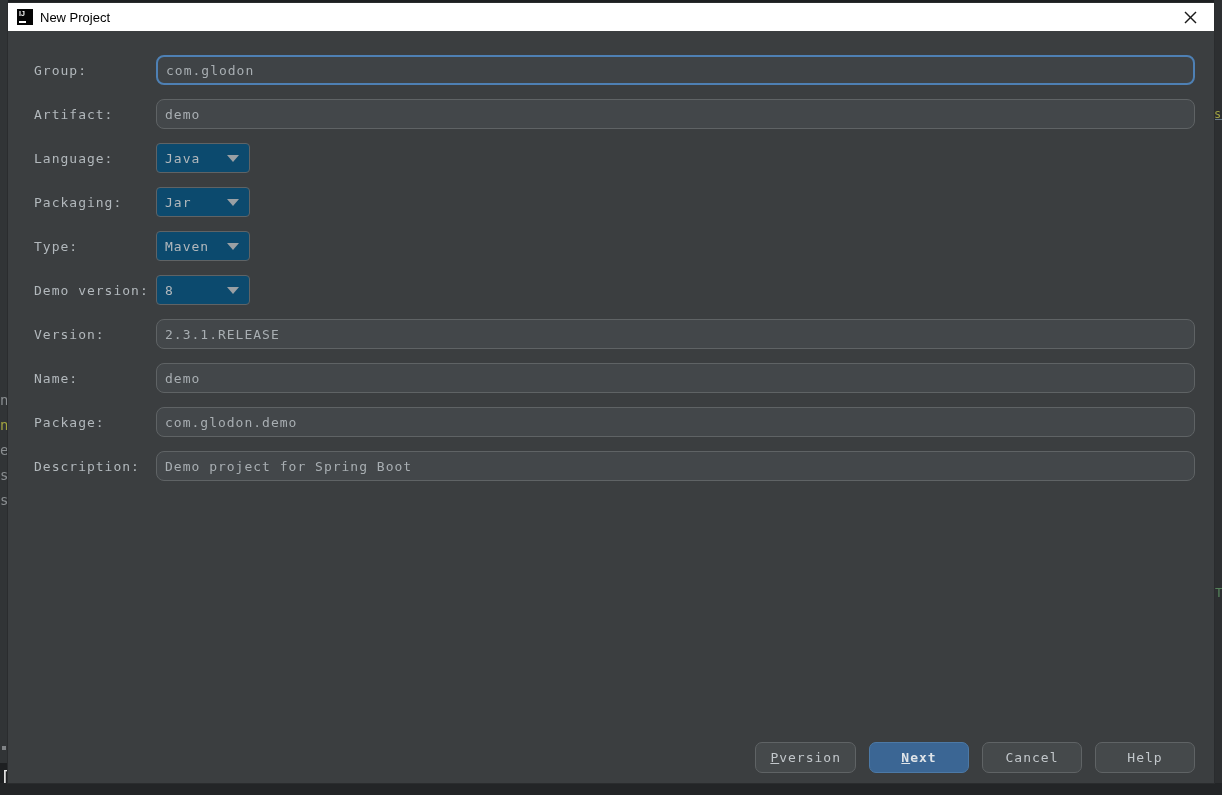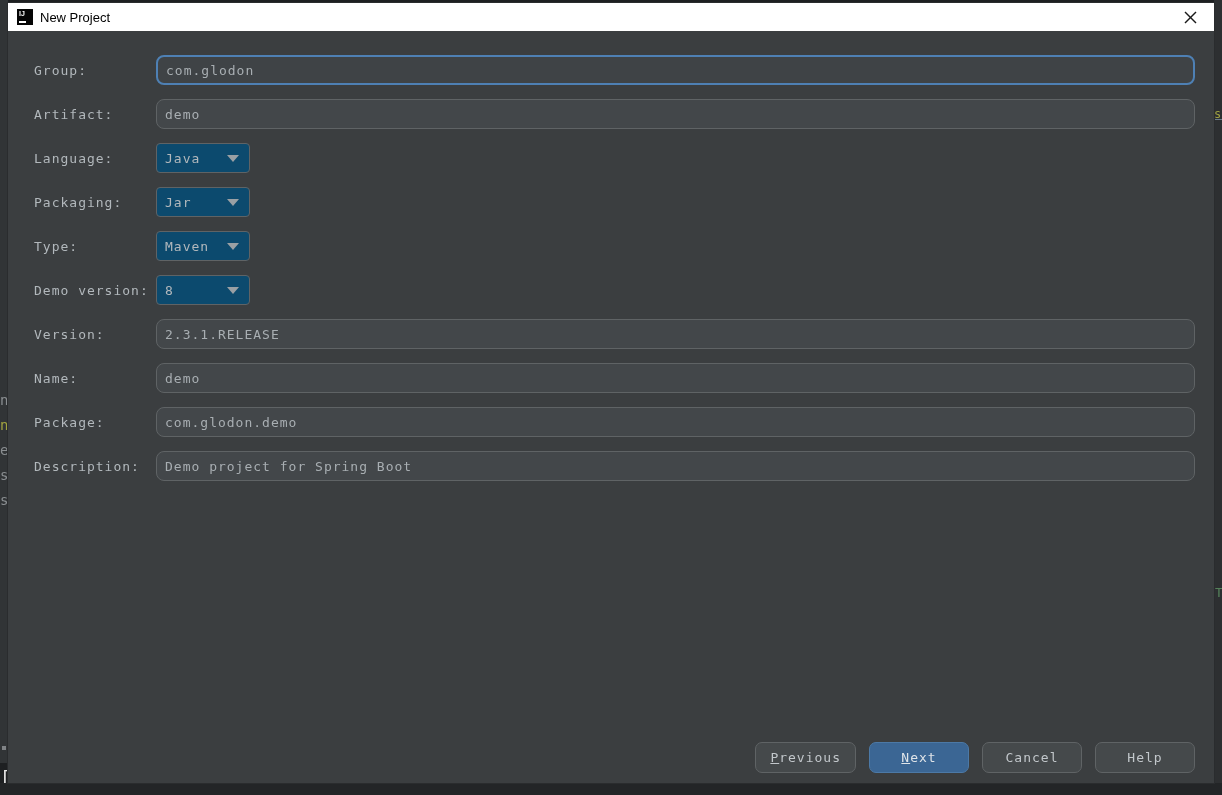--- a/index.html
+++ b/index.html
@@ -85,21 +85,21 @@
   
   .button-bar { position: absolute; right: 19px; bottom: 10px; display: flex; gap: 13px; }
   .btn {
     min-width: 100px; height: 31px; border-radius: 7px;
     background: #45494b; border: 1px solid #5f6365;
     color: #c2c7cb; font-size: 13px; letter-spacing: 1px;
     font-family: "DejaVu Sans Mono", "Liberation Mono", monospace;
     display: flex; align-items: center; justify-content: center;
     padding: 0 14px; cursor: default;
   }
-  .btn.primary { background: #3b6694; border-color: #4c79a6; color: #dfe4e8; }
+  .btn.primary { background: #3b6694; border-color: #4c79a6; color: #dfe4e8; font-weight: bold; }
   .btn .mn { text-decoration: underline; }
 </style>
 </head>
 <body>
 
 <div class="bg-top"></div>
 <div class="bg-left">
   <span class="frag frag-gray" style="left:0; top:393px;">n</span>
   <span class="frag frag-olive" style="left:0; top:418px;">n</span>
   <span class="frag frag-gray" style="left:0; top:443px;">e</span>
@@ -192,21 +192,21 @@
 
     <div class="row">
       <label>Description:</label>
       <input class="text-input" type="text" value="Demo project for Spring Boot" style="">
     </div>
 
   </div>
 
   <div class="button-bar">
     <button class="btn">
-        <span><span class="mn">P</span><span>revious</span></span>
+        <span><span class="mn">P</span><span>version</span></span>
       </button>
     <button class="btn primary">
         <span><span class="mn">N</span><span>ext</span></span>
       </button>
     <button class="btn">
         <span>Cancel</span>
       </button>
     <button class="btn">
         <span>Help</span>
       </button>

